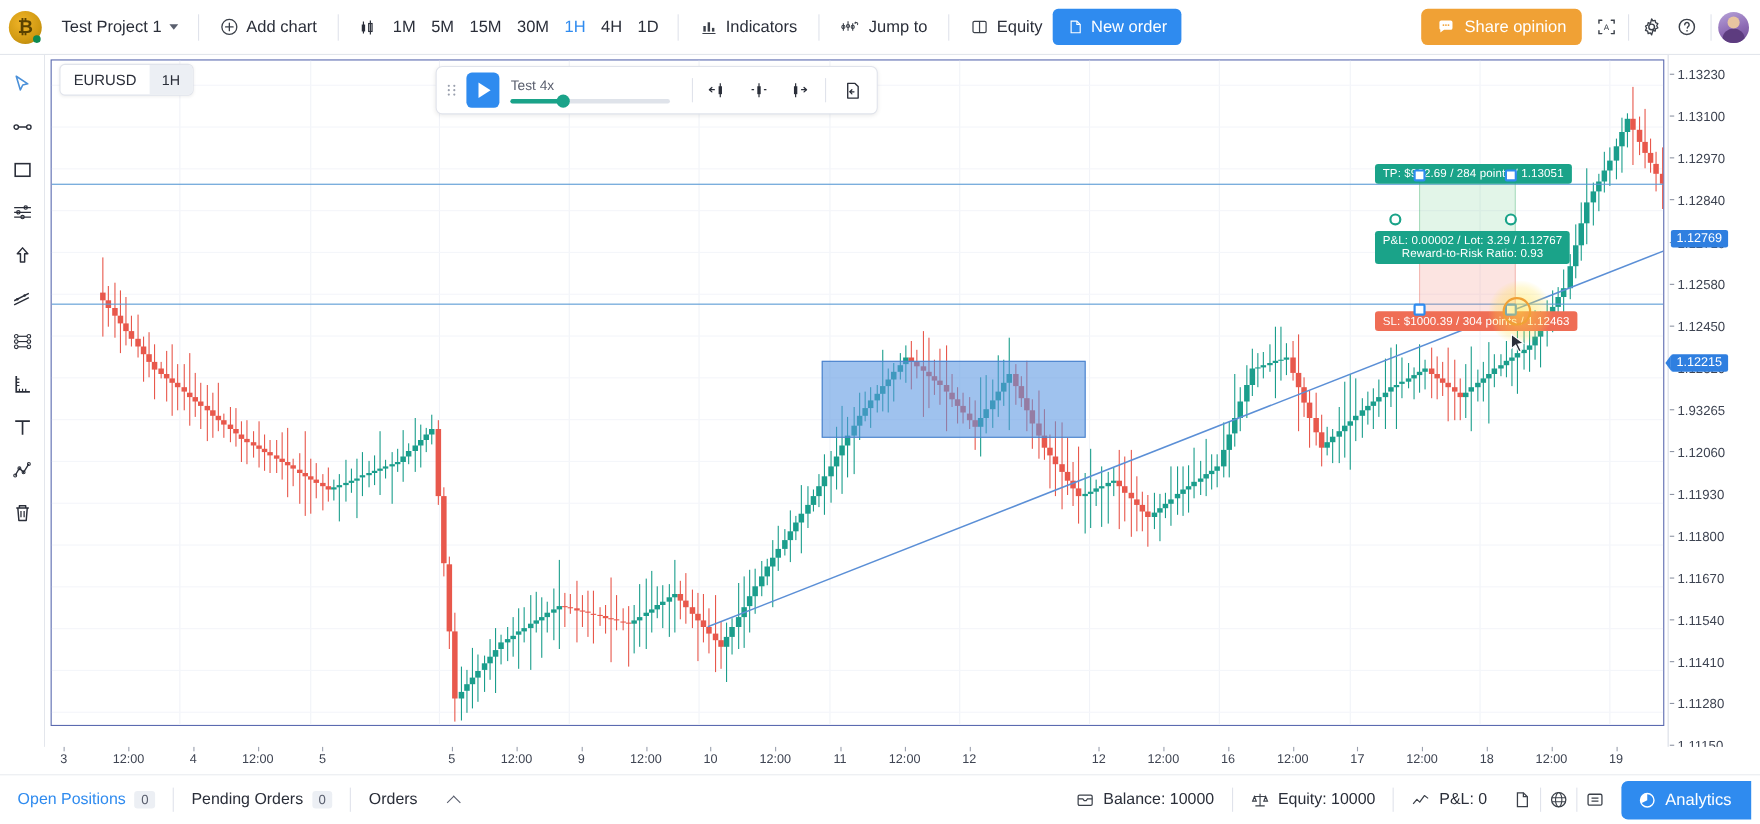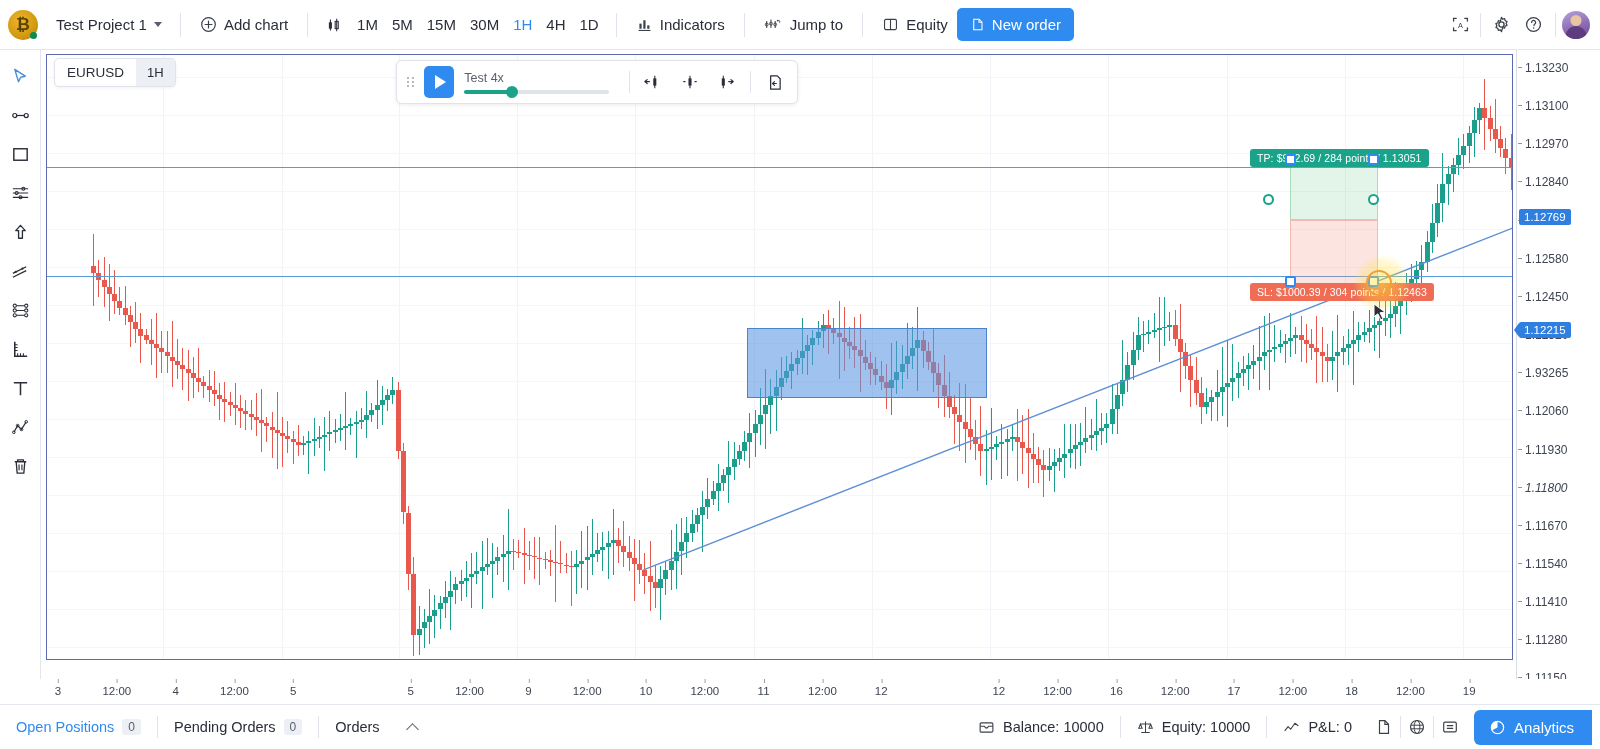--- a/index.html
+++ b/index.html
@@ -317,20 +317,31 @@
       <svg width="15" height="15" viewBox="0 0 20 20">
           <path d="M5 3h7l4 4v10H5z" fill="none" stroke="#fff" stroke-width="1.4"></path>
           <path d="M12 3v4h4" fill="none" stroke="#fff" stroke-width="1.4"></path>
         </svg>
     </span>
     <span>New order</span>
   </button>
 
   <div class="tb-spacer"></div>
 
+  <button id="tb-share">
+    <span>
+      <svg width="17" height="17" viewBox="0 0 20 20">
+          <path d="M3 5a2 2 0 012-2h10a2 2 0 012 2v6a2 2 0 01-2 2H8l-4 3v-3a2 2 0 01-1-2z" fill="#fff"></path>
+          <circle cx="7.3" cy="8" r="1" fill="#f0a135"></circle>
+          <circle cx="10" cy="8" r="1" fill="#f0a135"></circle>
+          <circle cx="12.7" cy="8" r="1" fill="#f0a135"></circle>
+        </svg>
+    </span>
+    <span>Share opinion</span>
+  </button>
 
   <div class="icon-round" style="margin-left:6px">
     <svg width="19" height="19" viewBox="0 0 22 22">
       <path d="M3 7V4h3M19 7V4h-3M3 15v3h3M19 15v3h-3" fill="none" stroke="#3b4049" stroke-width="1.5" stroke-linecap="round"></path>
       <text x="11" y="14.5" font-size="8.5" text-anchor="middle" fill="#3b4049" font-family="sans-serif">A</text>
     </svg>
   </div>
 
   <div class="tb-div" style="margin:0 4px"></div>
 
@@ -1567,20 +1578,24 @@
         <path d="M596 514 L1464 173" stroke="#5b8fd6" stroke-width="1.4" fill="none"></path>
       </svg>
 
       <div class="priceline" style="top:112px; background:#5b9bd5;"></div>
       <div class="priceline" style="top:221px; background:#5b9bd5;"></div>
 
       <div id="tpzone"></div>
       <div id="slzone"></div>
 
       <div class="otag" id="tp-tag">TP: $922.69 / 284 points / 1.13051</div>
+      <div class="otag" id="pl-tag">
+        <div>P&amp;L: 0.00002 / Lot: 3.29 / 1.12767</div>
+        <div>Reward-to-Risk Ratio: 0.93</div>
+      </div>
       <div class="otag" id="sl-tag">SL: $1000.39 / 304 points / 1.12463</div>
 
       <div class="handle" style="left:1238px; top:99px;"></div>
       <div class="handle" style="left:1321px; top:99px;"></div>
       <div class="handle rnd" style="left:1216px; top:139px; border-radius:50%; background:#fff;"></div>
       <div class="handle rnd" style="left:1321px; top:139px; border-radius:50%; background:#fff;"></div>
       <div class="handle" style="left:1238px; top:221px;"></div>
       <div class="handle" style="left:1321px; top:221px;"></div>
 
       <div id="cursor-glow"></div>
@@ -1598,21 +1613,21 @@
       <div class="ptick" style="top: 49.15px;">1.13100</div>
       <div class="ptick" style="top: 87.3px;">1.12970</div>
       <div class="ptick" style="top: 125.45px;">1.12840</div>
       <div class="ptick" style="top: 163.6px;">1.12710</div>
       <div class="ptick" style="top: 201.75px;">1.12580</div>
       <div class="ptick" style="top: 239.9px;">1.12450</div>
       <div class="ptick" style="top: 278.05px;">1.12320</div>
       <div class="ptick" style="top: 316.2px;">1.93265</div>
       <div class="ptick" style="top: 354.35px;">1.12060</div>
       <div class="ptick" style="top: 392.5px;">1.11930</div>
-      <div class="ptick" style="top: 430.65px; font-style: italic;">1.11800</div>
+      <div class="ptick" style="top: 430.65px;">1.11800</div>
       <div class="ptick" style="top: 468.8px;">1.11670</div>
       <div class="ptick" style="top: 506.95px;">1.11540</div>
       <div class="ptick" style="top: 545.1px;">1.11410</div>
       <div class="ptick" style="top: 583.25px;">1.11280</div>
       <div class="ptick" style="top: 621.4px;">1.11150</div>
       <div class="ptick" style="top: 659.55px;">1.11020</div>
       <div class="ptick" style="top: 697.7px;">1.10890</div>
       <div class="pbadge" style="top: 159px;">1.12769</div>
       <div class="pbadge arrowed" style="top: 272px;">1.12215</div>
     </div>

